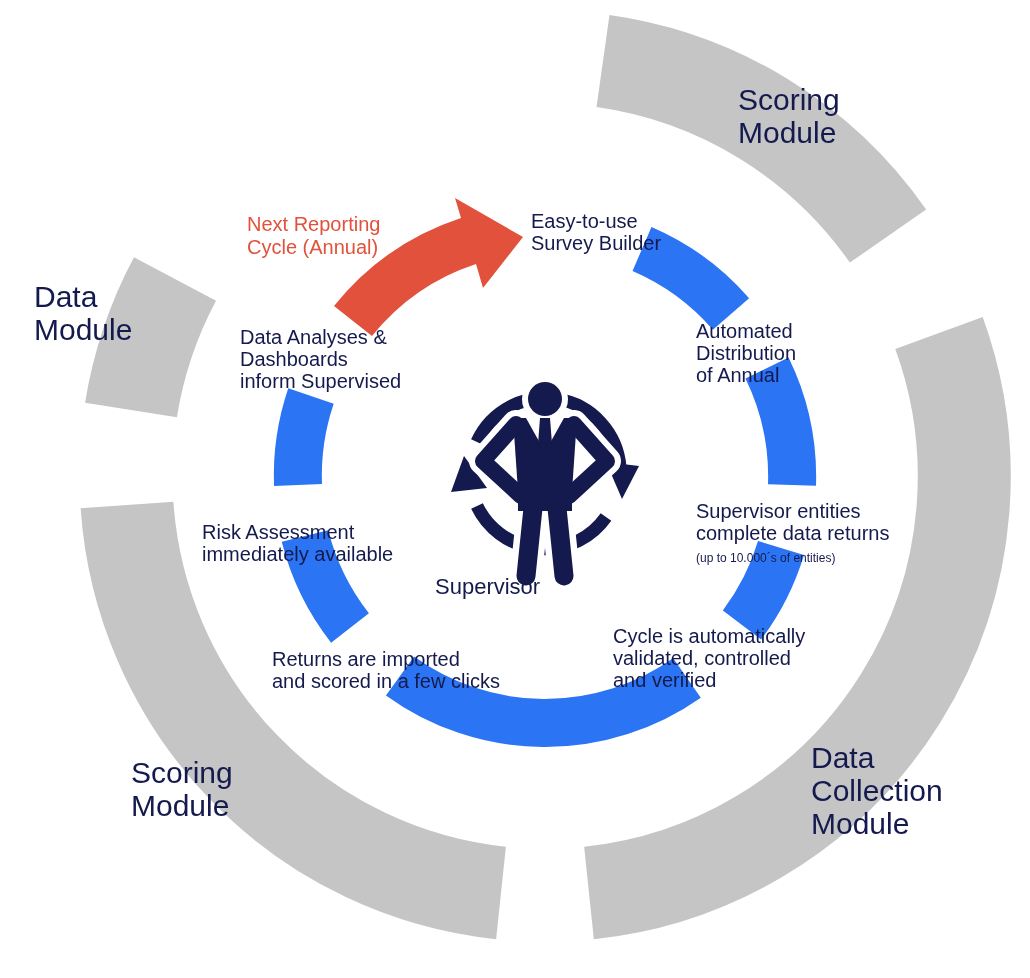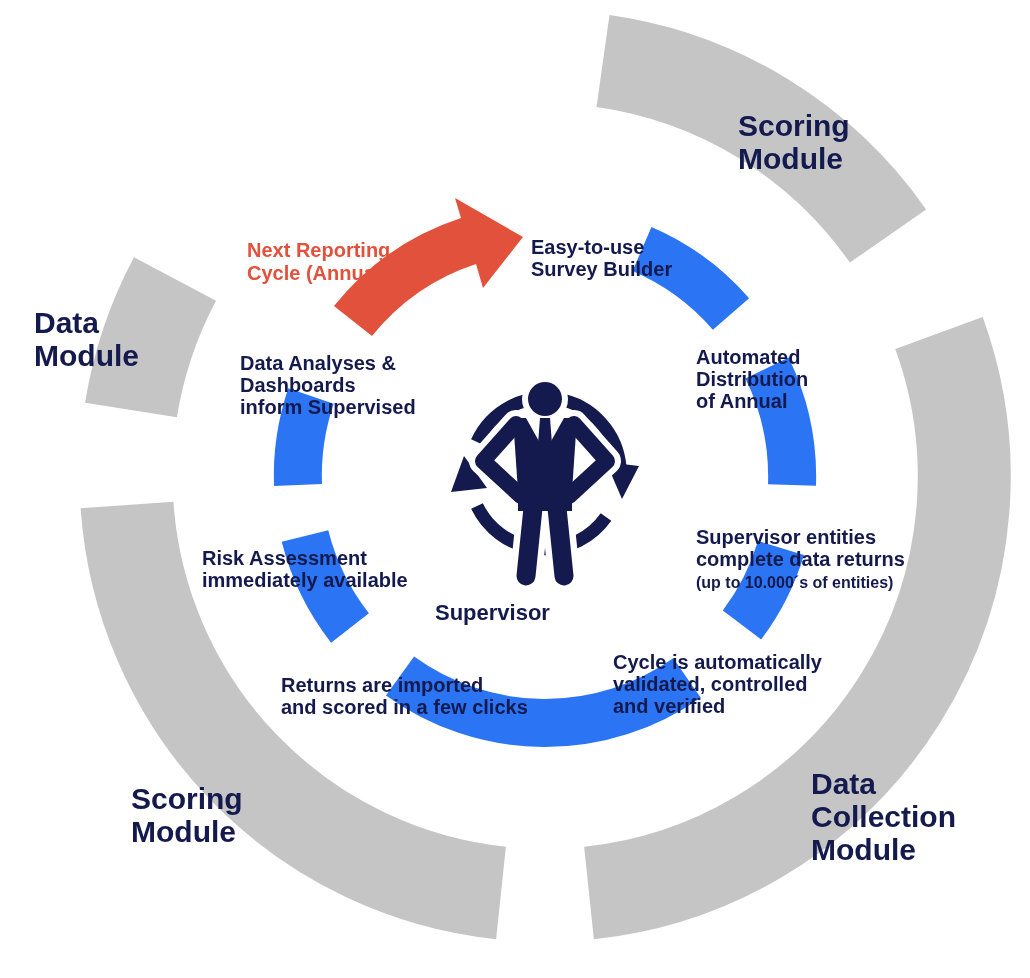--- a/index.html
+++ b/index.html
@@ -1,25 +1,25 @@
 <!DOCTYPE html>
 <html><head>
 <meta charset="utf-8">
 <style>
   html,body{margin:0;padding:0;background:#ffffff;}
   .canvas{
     position:relative;width:1030px;height:978px;background:#ffffff;overflow:hidden;
     font-family:"Liberation Sans","DejaVu Sans",sans-serif;
   }
   .canvas svg{position:absolute;left:0;top:0;}
-  .label{position:absolute;font-weight:700;color:#141a4d;margin-top:26px;}
+  .label{position:absolute;font-weight:400;color:#141a4d;}
   .label .ln{display:block;white-space:nowrap;}
   .module{font-size:30px;line-height:33px;}
   .step{font-size:20px;line-height:22px;}
-  .note{font-size:16px;line-height:16px;margin-top:2px;white-space:nowrap;}
+  .note{font-size:12px;line-height:16px;margin-top:2px;white-space:nowrap;}
   .cycle{color:#e2513b;font-size:20px;line-height:23px;}
   .supervisor{font-size:22px;width:220px;}
 </style>
 </head>
 <body>
 
 <div class="canvas">
 
   <svg width="1030" height="978" viewBox="0 0 1030 978">
 
@@ -108,21 +108,21 @@
   <div class="label step" style="left:696px;top:500px">
     <span class="ln">Supervisor entities</span>
     <span class="ln">complete data returns</span>
     <span class="note">(up to 10.000´s of entities)</span>
   </div>
   <div class="label step" style="left:613px;top:625px">
     <span class="ln">Cycle is automatically</span>
     <span class="ln">validated, controlled</span>
     <span class="ln">and verified</span>
   </div>
-  <div class="label step" style="left:281px;top:648px">
+  <div class="label step" style="left:272px;top:648px">
     <span class="ln">Returns are imported</span>
     <span class="ln">and scored in a few clicks</span>
   </div>
   <div class="label step" style="left:202px;top:521px">
     <span class="ln">Risk Assessment</span>
     <span class="ln">immediately available</span>
   </div>
   <div class="label step" style="left:240px;top:326px">
     <span class="ln">Data Analyses &amp;</span>
     <span class="ln">Dashboards</span>

